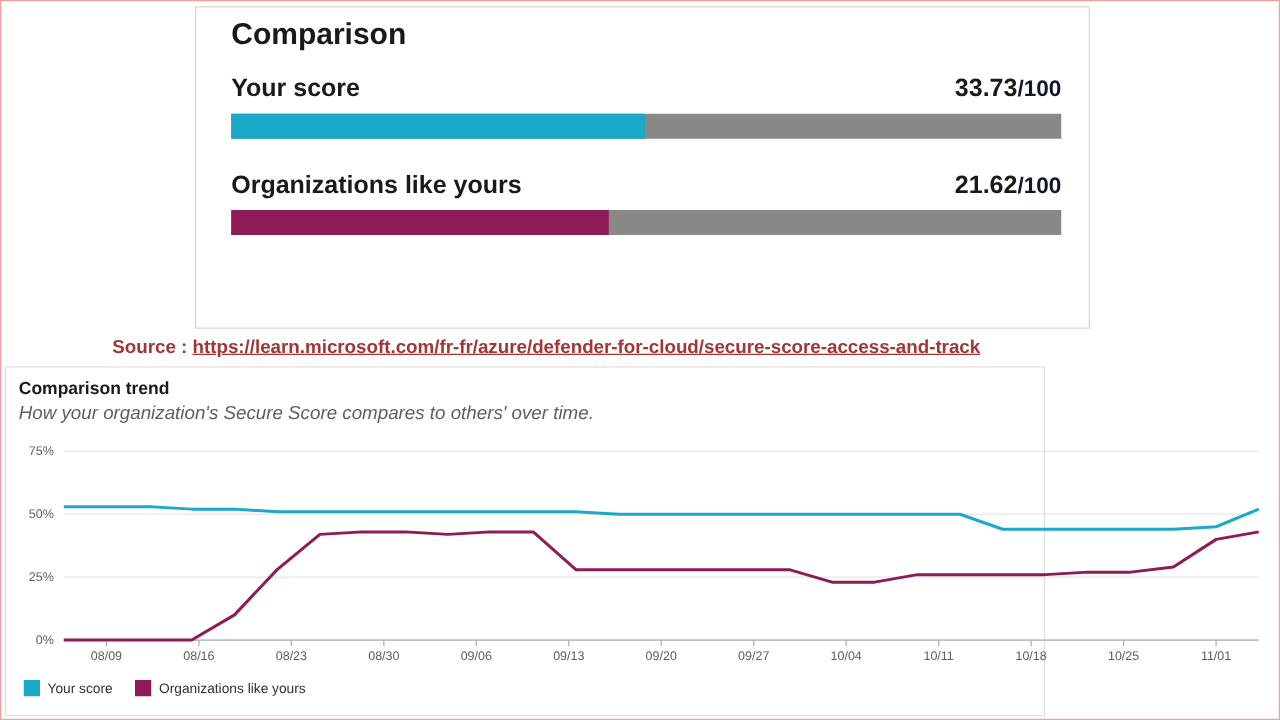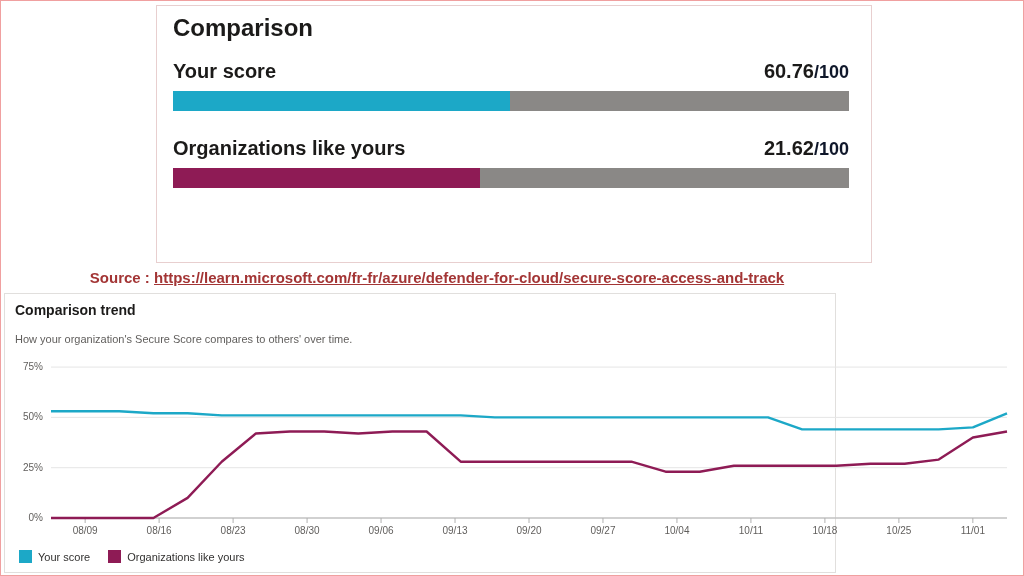--- a/index.html
+++ b/index.html
@@ -20,21 +20,21 @@
   }
   
   .comp-card {
     position: absolute;
     left: 155px;
     top: 4px;
     width: 716px;
     height: 258px;
     background: #ffffff;
     border: 1px solid #e8cfcf;
-    padding: 8px 22px 16px 16px;
+    padding: 8px 22px 16px 28px;
   }
   .comp-title {
     font-size: 24px;
     font-weight: 600;
     color: #1b1a19;
     margin-bottom: 18px;
   }
   .row {
     margin-bottom: 26px;
   }
@@ -95,24 +95,25 @@
     border: 1px solid #e1dfdd;
     padding: 8px 10px 6px 10px;
     background: #ffffff;
   }
   .trend-title {
     font-size: 14px;
     font-weight: 600;
     color: #1b1a19;
   }
   .trend-sub {
-    font-size: 11px;
+    font-size: 15px;
     color: #605e5c;
-    margin-top: 15px;
+    margin-top: 4px;
     margin-bottom: 6px;
+    font-style: italic;
   }
   .chart-wrap {
     position: relative;
     width: 998px;
     height: 195px;
   }
   .chart-svg {
     position: absolute;
     left: 0; top: 0;
     width: 998px;
@@ -142,21 +143,21 @@
 
 <div class="outer">
 
   <div class="comp-card">
     <div class="comp-title">Comparison</div>
 
     <div class="row">
       <div class="row-head">
         <span class="row-label">Your score</span>
         <span class="row-score">
-          <span>60.76</span><span class="den">/<span>100</span></span>
+          <span>33.73</span><span class="den">/<span>100</span></span>
         </span>
       </div>
       <div class="bar-track">
         <div class="bar-fill" id="bar0" style="width: 49.86%; background: rgb(28, 168, 199);"></div>
       </div>
     </div>
 
     <div class="row">
       <div class="row-head">
         <span class="row-label">Organizations like yours</span>

